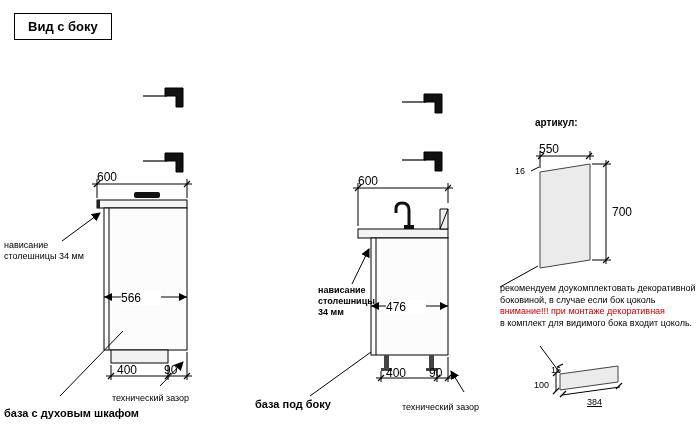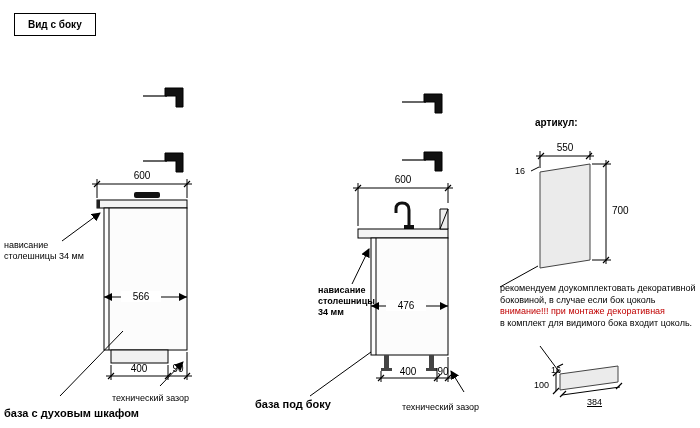--- a/index.html
+++ b/index.html
@@ -2,29 +2,29 @@
 <html><head>
 <meta charset="utf-8">
 <style>
   html,body{margin:0;padding:0;background:#fff;}
   #stage{
     position:relative;width:700px;height:428px;background:#ffffff;
     font-family:"Liberation Sans", sans-serif;color:#000;overflow:hidden;
   }
   #linework{position:absolute;left:0;top:0;}
   .lbl{position:absolute;color:#000;}
-  .dim{font-size:10px;text-align:center;}
+  .dim{font-size:12px;}
   .small{font-size:9px;margin-top:8px;}
   .cap{font-size:11px;font-weight:bold;}
   .pre{white-space:pre-line;line-height:11px;}
   .bold{font-weight:bold;}
   .bgw{background:#ffffff;}
   .title-box{
     position:absolute;left:14px;top:13px;border:1px solid #000;
-    padding:5px 13px;font-size:10px;font-weight:600;background:#fff;
+    padding:5px 13px;font-size:13px;font-weight:600;background:#fff;
   }
   .note-block{position:absolute;left:500px;top:283px;width:200px;font-size:9px;line-height:11.5px;}
   .note-red{color:#c00000;}
 </style>
 </head>
 <body>
 
 <div id="stage">
 
   <svg id="linework" width="700" height="428" viewBox="0 0 700 428">

